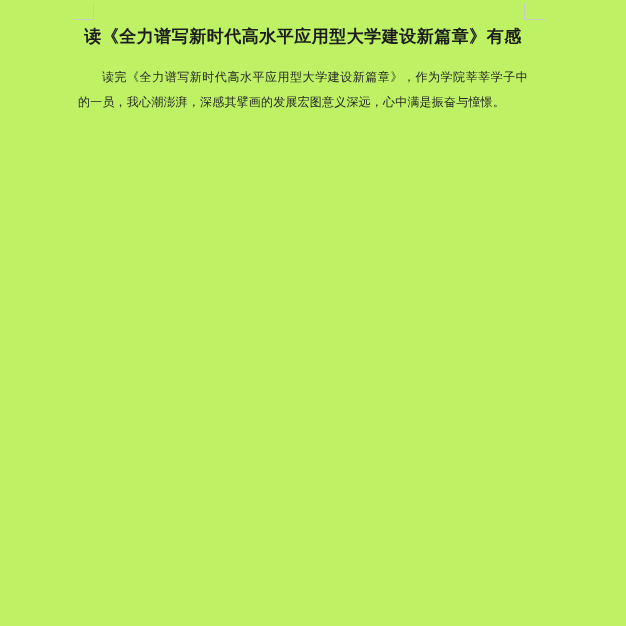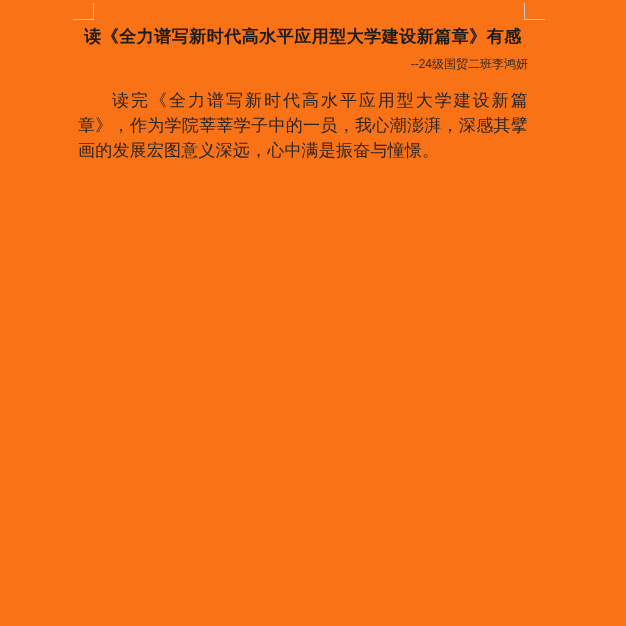--- a/index.html
+++ b/index.html
@@ -4,21 +4,21 @@
 <style>
   html, body {
     margin: 0;
     padding: 0;
     background: #ffffff;
   }
   .page {
     position: relative;
     width: 626px;
     height: 626px;
-    background: #f97316;
+    background: #bef264;
     overflow: hidden;
     font-family: "Liberation Sans", sans-serif;
     color: #212121;
   }
   .crop-mark {
     position: absolute;
     width: 20px;
     height: 16px;
   }
   .crop-mark.tl {
@@ -53,37 +53,36 @@
     font-size: 12px;
     line-height: 14px;
     text-align: right;
     color: #2a2a2a;
   }
   .body-text {
     margin-top: 17px;
   }
   .para {
     margin: 0 0 2px 0;
-    font-size: 17px;
+    font-size: 12px;
     line-height: 25px;
     text-align: justify;
     text-indent: 2em;
     color: #262626;
     letter-spacing: 0.2px;
   }
 </style>
 </head>
 <body>
 
 <div class="page">
   <div class="crop-mark tl"></div>
   <div class="crop-mark tr"></div>
 
   <div class="doc">
     <h1 class="title">读《全力谱写新时代高水平应用型大学建设新篇章》有感</h1>
 
-    <div class="byline">--24级国贸二班李鸿妍</div>
 
     <div class="body-text">
       <p class="para">读完《全力谱写新时代高水平应用型大学建设新篇章》，作为学院莘莘学子中的一员，我心潮澎湃，深感其擘画的发展宏图意义深远，心中满是振奋与憧憬。</p>
     </div>
   </div>
 </div>
 
 </body></html>

